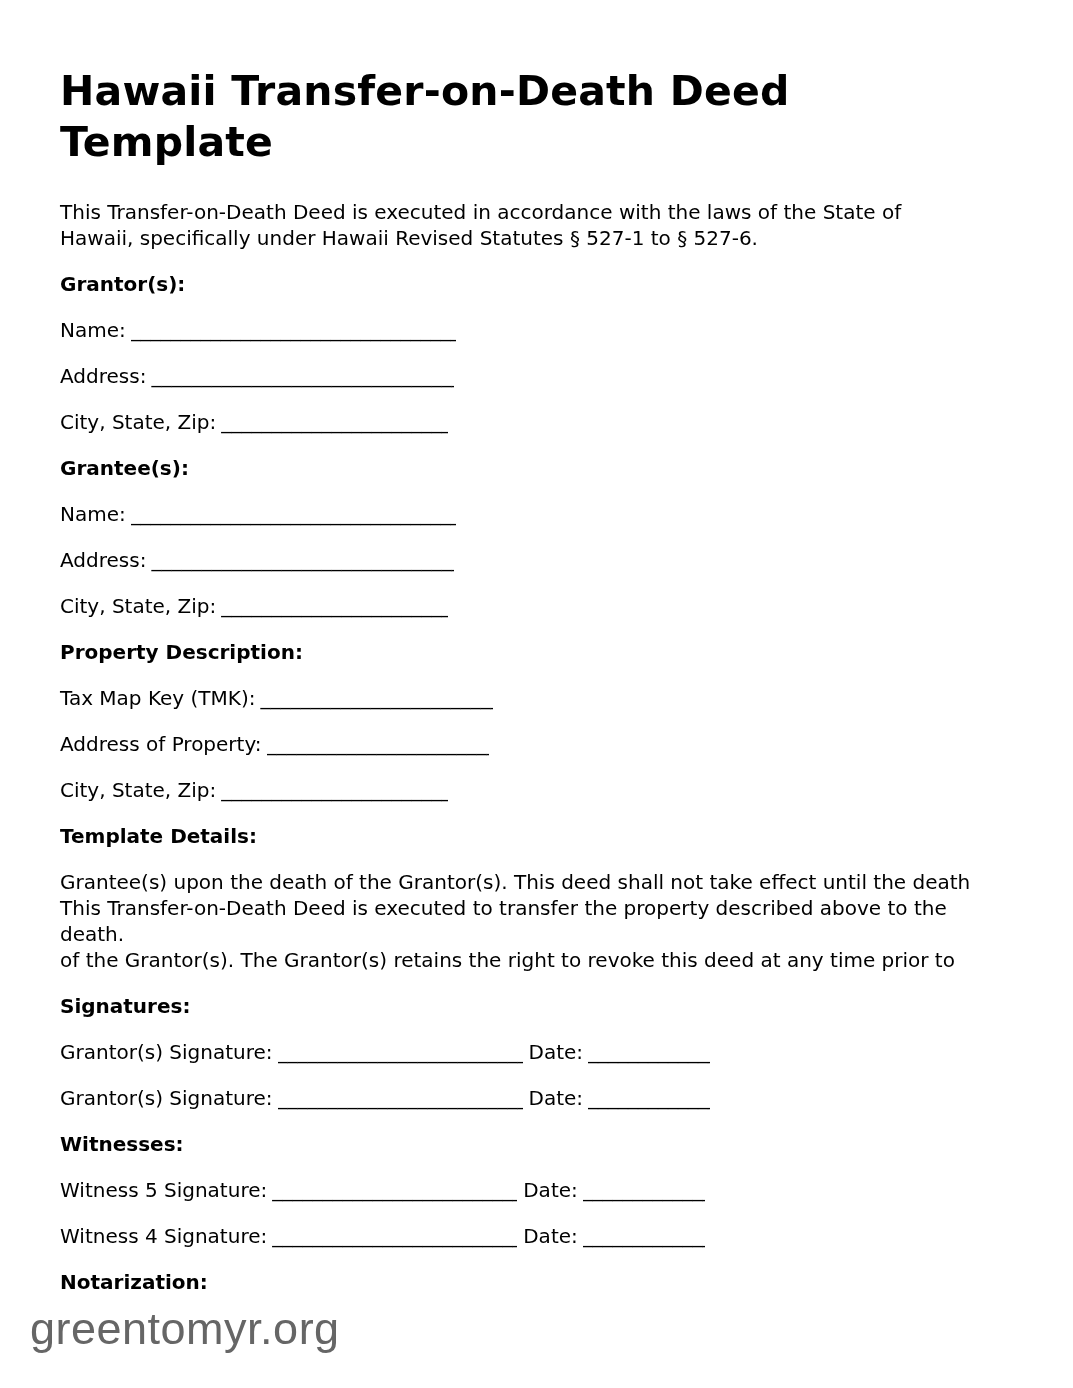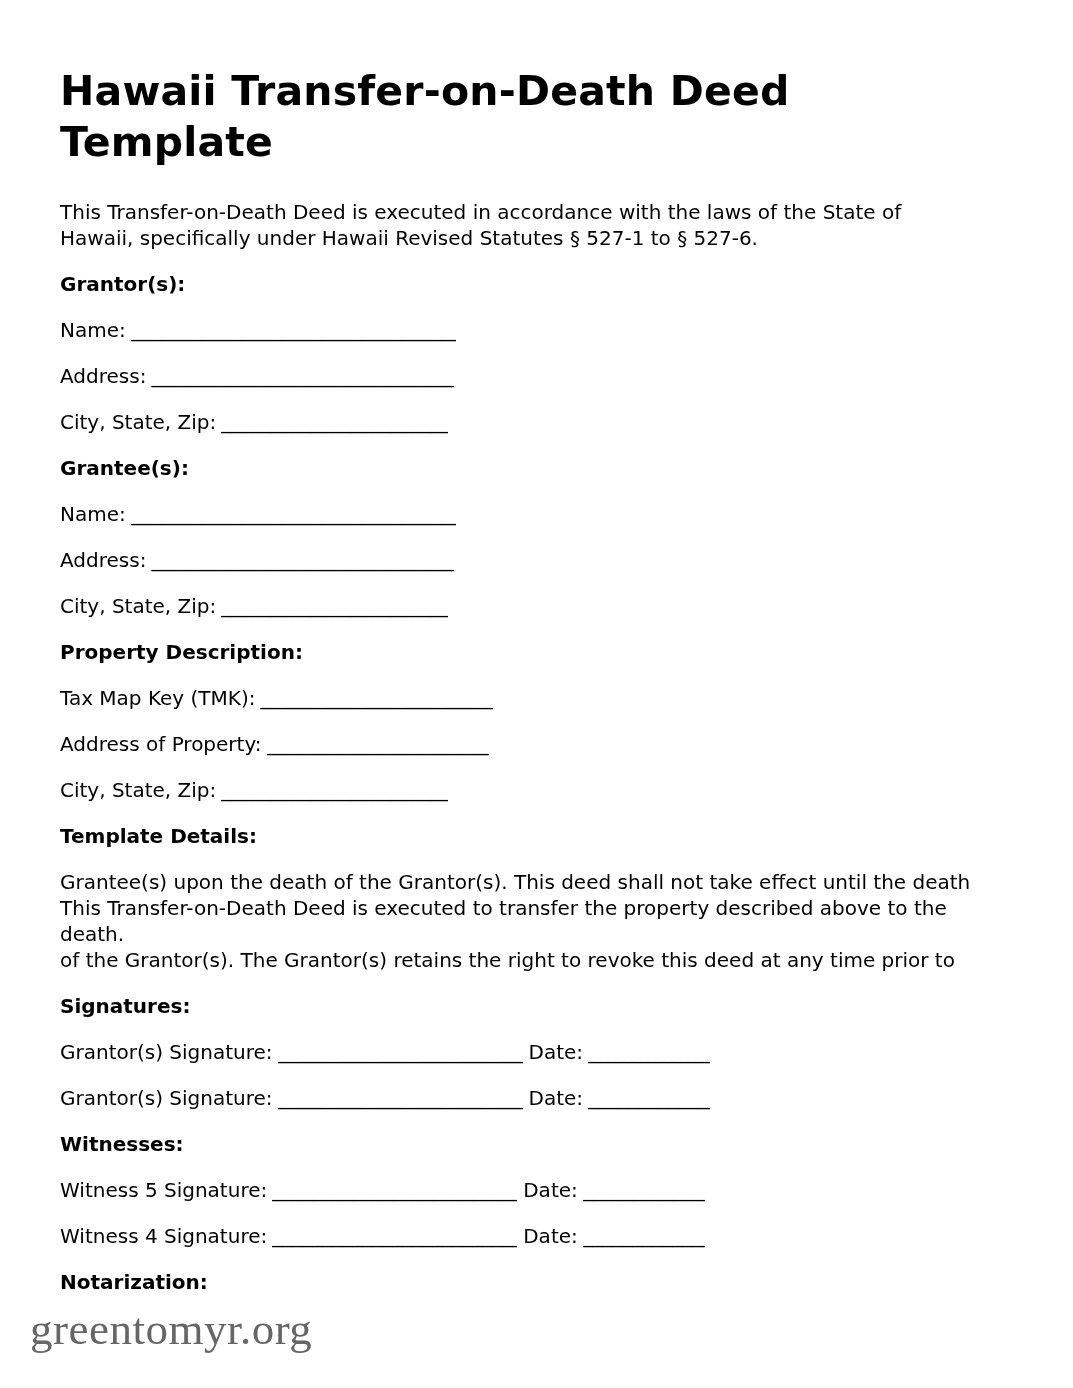--- a/index.html
+++ b/index.html
@@ -55,21 +55,21 @@
   .w-city { width: 227px; }
   .w-tmk  { width: 233px; }
   .w-prop { width: 222px; }
   .w-sig  { width: 245px; }
   .w-date { width: 122px; }
   .date-label { margin-left: 6px; }
   .watermark {
     position: absolute;
     left: 30px;
     top: 1303px;
-    font-family: Liberation Serif, serif;
+    font-family: Liberation Sans, sans-serif;
     font-size: 45px;
     color: #666666;
     letter-spacing: 0.5px;
   }
 </style>
 </head>
 <body>
 
 <div class="page">
 

